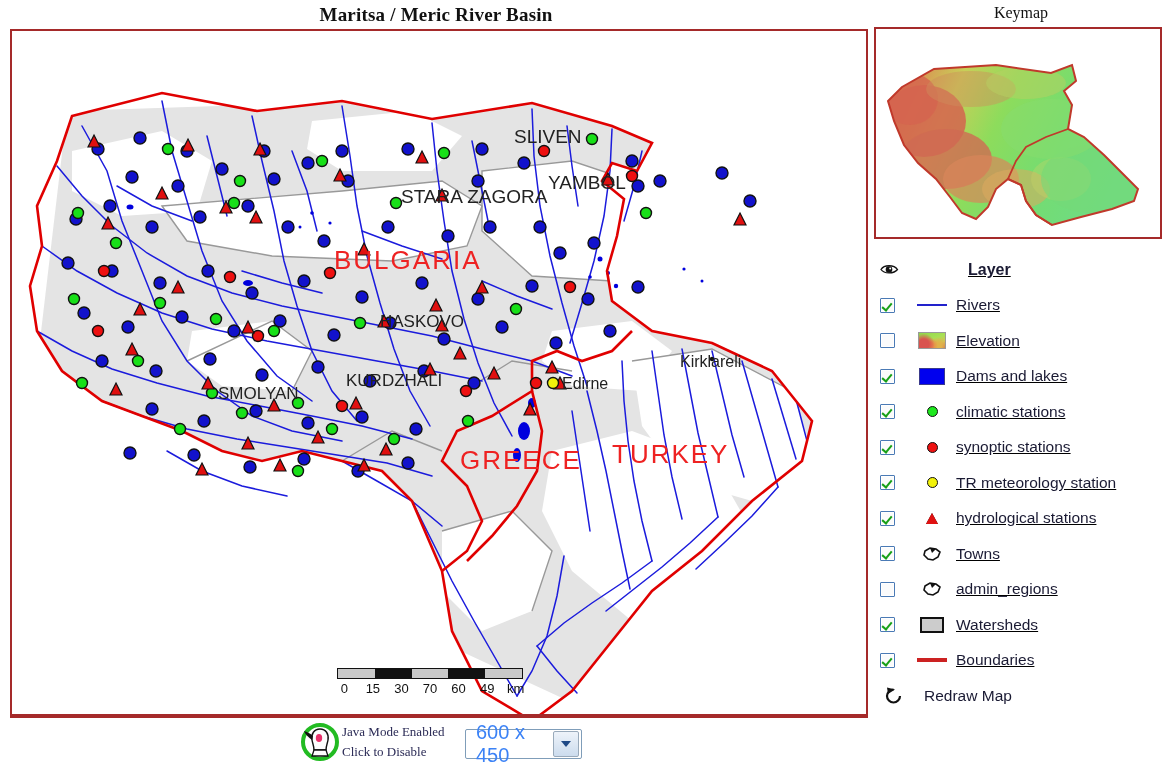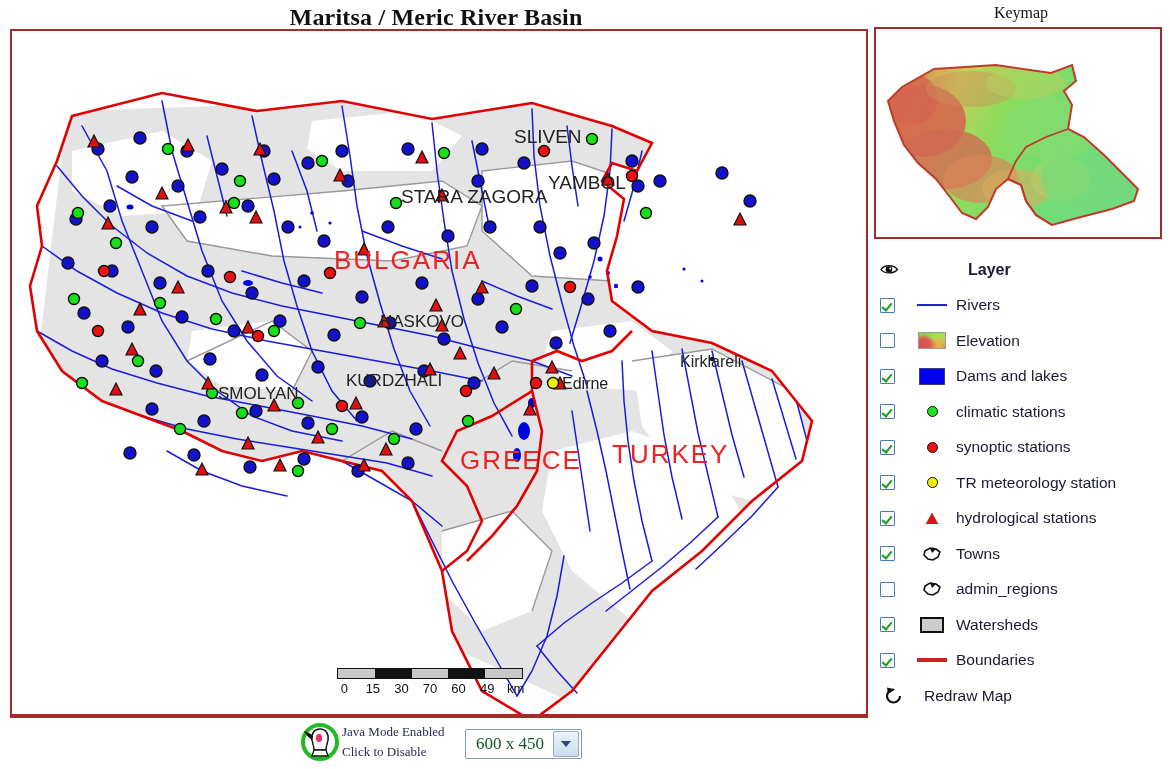--- a/index.html
+++ b/index.html
@@ -3,21 +3,21 @@
 <meta charset="utf-8">
 <style>
   html,body{margin:0;padding:0;}
   body{
     width:1170px;height:769px;background:#ffffff;overflow:hidden;
     font-family:"Liberation Sans",sans-serif;position:relative;
   }
   
   .map-title{
     position:absolute;left:0;top:4px;width:872px;text-align:center;
-    font-family:"Liberation Serif",serif;font-weight:bold;font-size:24px;
+    font-family:"Liberation Serif",serif;font-weight:bold;font-size:19px;
     color:#111;letter-spacing:.2px;
   }
   .keymap-title{
     position:absolute;left:872px;top:4px;width:298px;text-align:center;
     font-family:"Liberation Serif",serif;font-weight:normal;font-size:16px;
     color:#111;
   }
   
   .map-frame{
     position:absolute;left:10px;top:29px;width:858px;height:687px;
@@ -28,21 +28,21 @@
   
   .keymap-frame{
     position:absolute;left:874px;top:27px;width:288px;height:212px;
     border:2px solid #a52a2a;background:#fff;box-sizing:border-box;overflow:hidden;
   }
   
   .legend{
     position:absolute;left:874px;top:252px;width:294px;
   }
   .legend-row{
-    display:flex;align-items:center;height:35.5px;
+    display:flex;align-items:center;height:35.5px;text-decoration:underline;
   }
   .lg-check{width:34px;display:flex;justify-content:flex-start;align-items:center;padding-left:6px;box-sizing:border-box;}
   .lg-sym{width:48px;display:flex;justify-content:center;align-items:center;}
   .lg-label{
     font-size:15.5px;color:#1a1a33;font-family:"Liberation Sans",sans-serif;
     white-space:nowrap;
   }
   .legend-head .lg-label{font-weight:bold;font-size:16px;padding-left:12px;}
   
   .cbx{
@@ -92,22 +92,22 @@
   
   .bottom-rule{position:absolute;left:10px;top:716px;width:858px;height:0;border-top:2px solid #a52a2a;}
   .java-toggle{position:absolute;left:300px;top:722px;display:flex;align-items:center;cursor:pointer;}
   .java-text{margin-left:2px;font-family:"Liberation Serif",serif;font-size:13px;color:#2a2a55;line-height:1.55;}
   .size-select{
     position:absolute;left:465px;top:729px;width:117px;height:30px;
     border:1px solid #7f9db9;background:#fff;box-sizing:border-box;
     display:flex;align-items:center;border-radius:2px;
   }
   .size-select .val{
-    flex:1;padding-left:10px;font-size:17px;color:#14532d;
-    font-family:Liberation Serif, serif;
+    flex:1;padding-left:10px;font-size:20px;color:#3b82f6;
+    font-family:Liberation Sans, sans-serif;
   }
   .size-select .arrow{
     width:26px;height:26px;margin-right:2px;
     background:linear-gradient(#eef3fa,#ccdcee);
     border:1px solid #9ab;box-sizing:border-box;border-radius:2px;
     display:flex;align-items:center;justify-content:center;
   }
   .size-select .arrow::after{
     content:"";border-left:5px solid transparent;border-right:5px solid transparent;
     border-top:6px solid #204a87;

